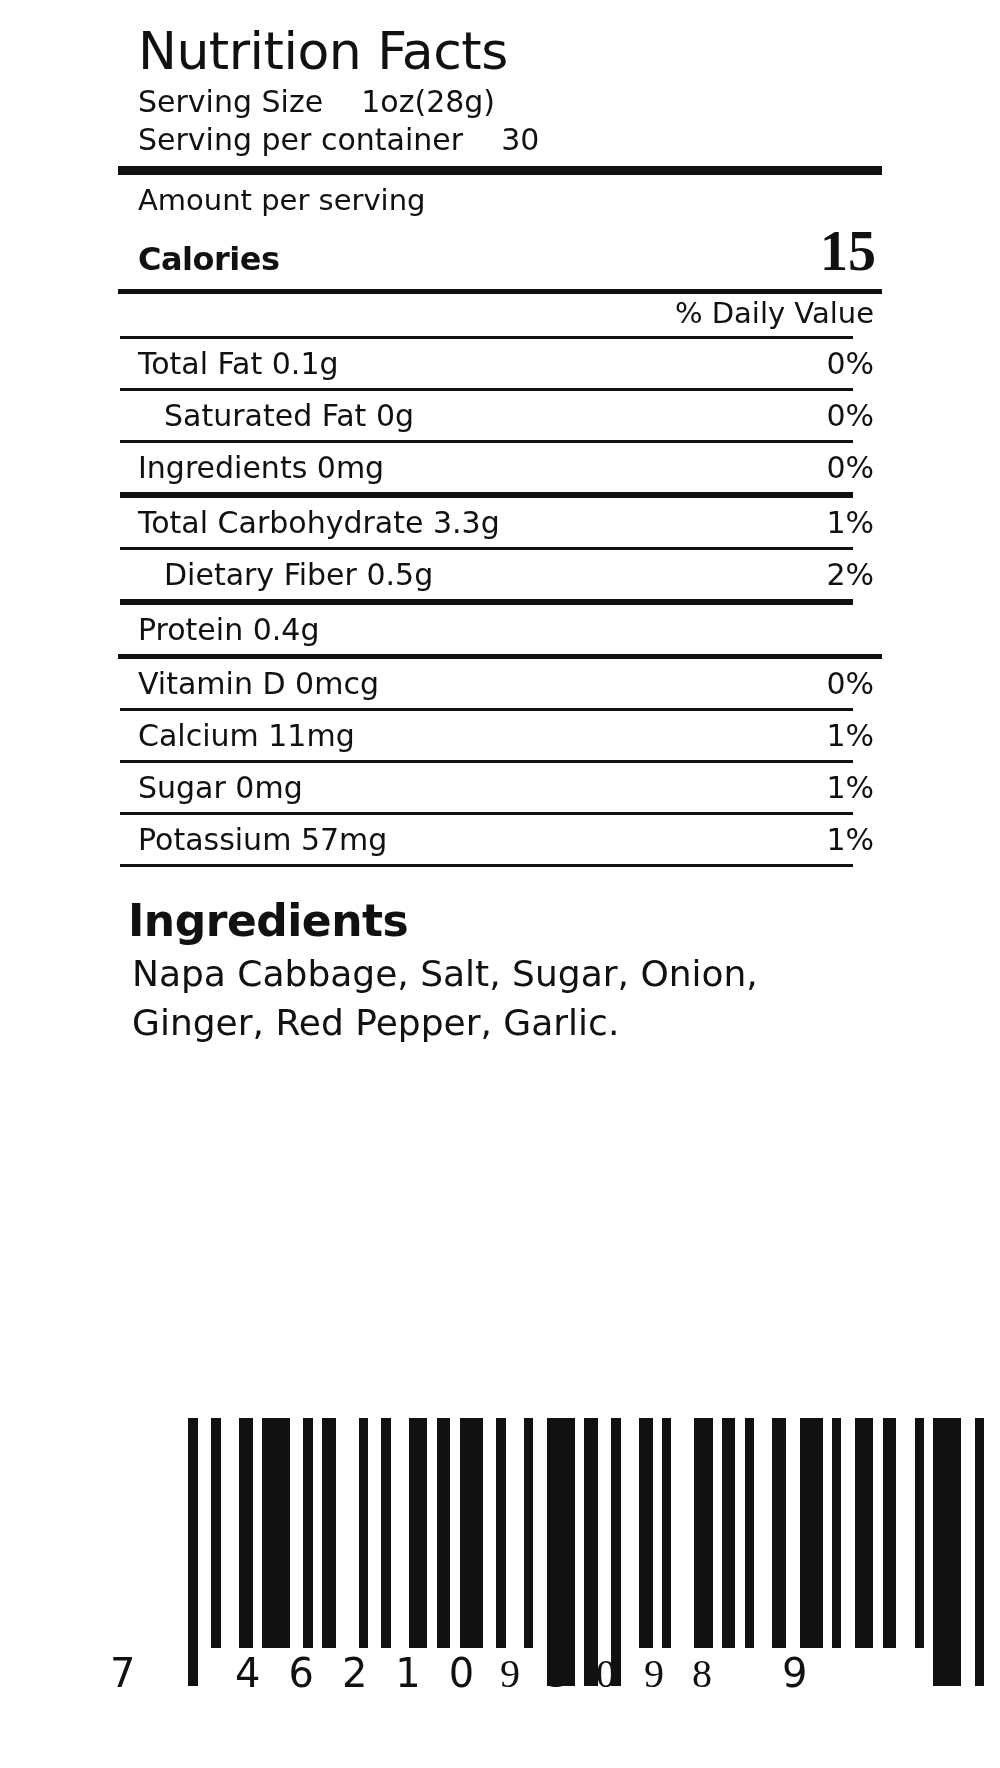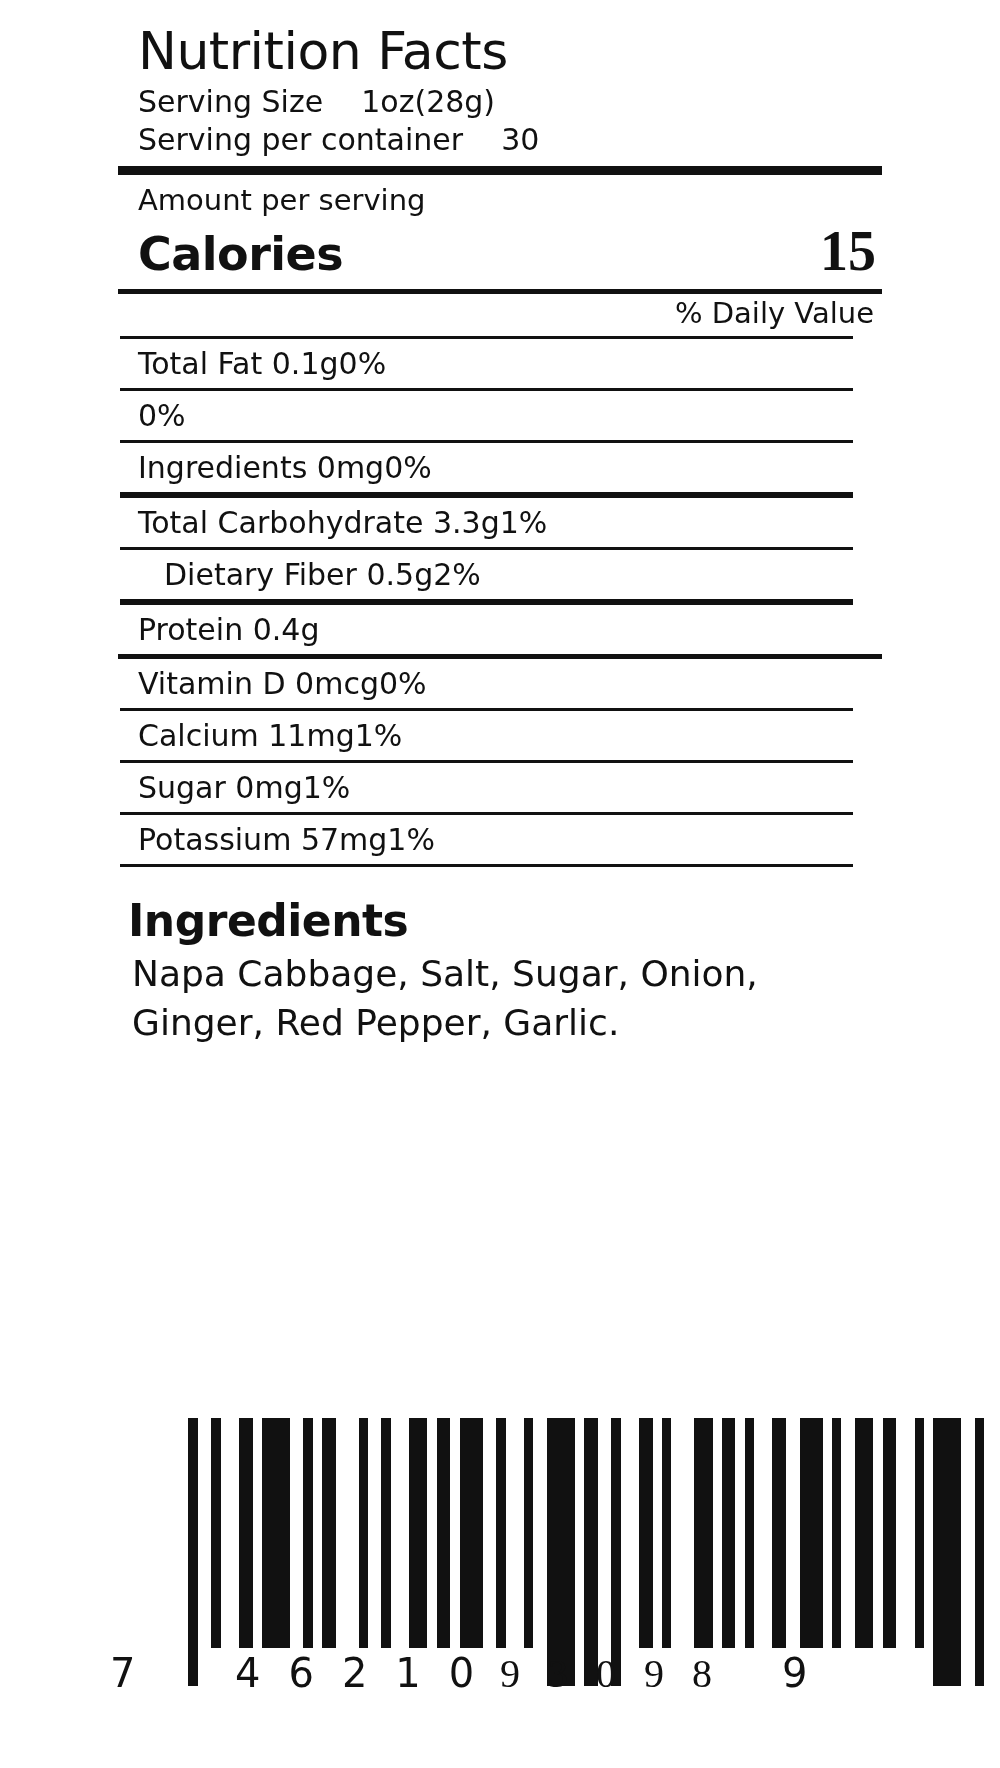--- a/index.html
+++ b/index.html
@@ -59,38 +59,39 @@
     padding: 8px 0 2px 20px;
   }
 
   .calories-row {
     display: flex;
     align-items: baseline;
     justify-content: space-between;
     padding: 0 6px 6px 20px;
   }
   .calories-label {
-    font-size: 46px;
+    font-size: 32px;
     font-weight: bold;
     letter-spacing: -0.5px;
   }
   .calories-value {
     font-size: 56px;
     font-weight: bold;
     font-family: Liberation Serif, serif;
   }
 
   .dv-header {
     text-align: right;
     font-size: 29px;
     padding: 2px 8px 6px 0;
   }
 
   .nut-row {
     display: flex;
+    justify-content: space-between;
     align-items: baseline;
     font-size: 30px;
     padding: 7px 8px 7px 20px;
   }
   .nut-row.indent .nut-name {
     padding-left: 26px;
   }
   .nut-name { white-space: pre; }
   .nut-dv { white-space: pre; }
 
@@ -166,20 +167,21 @@
   <div class="dv-header">% Daily Value</div>
 
   <div class="rule-thin"></div>
   <div class="nut-row">
     <span class="nut-name">Total Fat 0.1g</span>
     <span class="nut-dv">0%</span>
   </div>
 
   <div class="rule-thin"></div>
   <div class="nut-row indent">
+    <span class="nut-name">Saturated Fat 0g</span>
     <span class="nut-dv">0%</span>
   </div>
 
   <div class="rule-thin"></div>
   <div class="nut-row">
     <span class="nut-name">Ingredients 0mg</span>
     <span class="nut-dv">0%</span>
   </div>
 
   <div class="rule-thin"></div>

